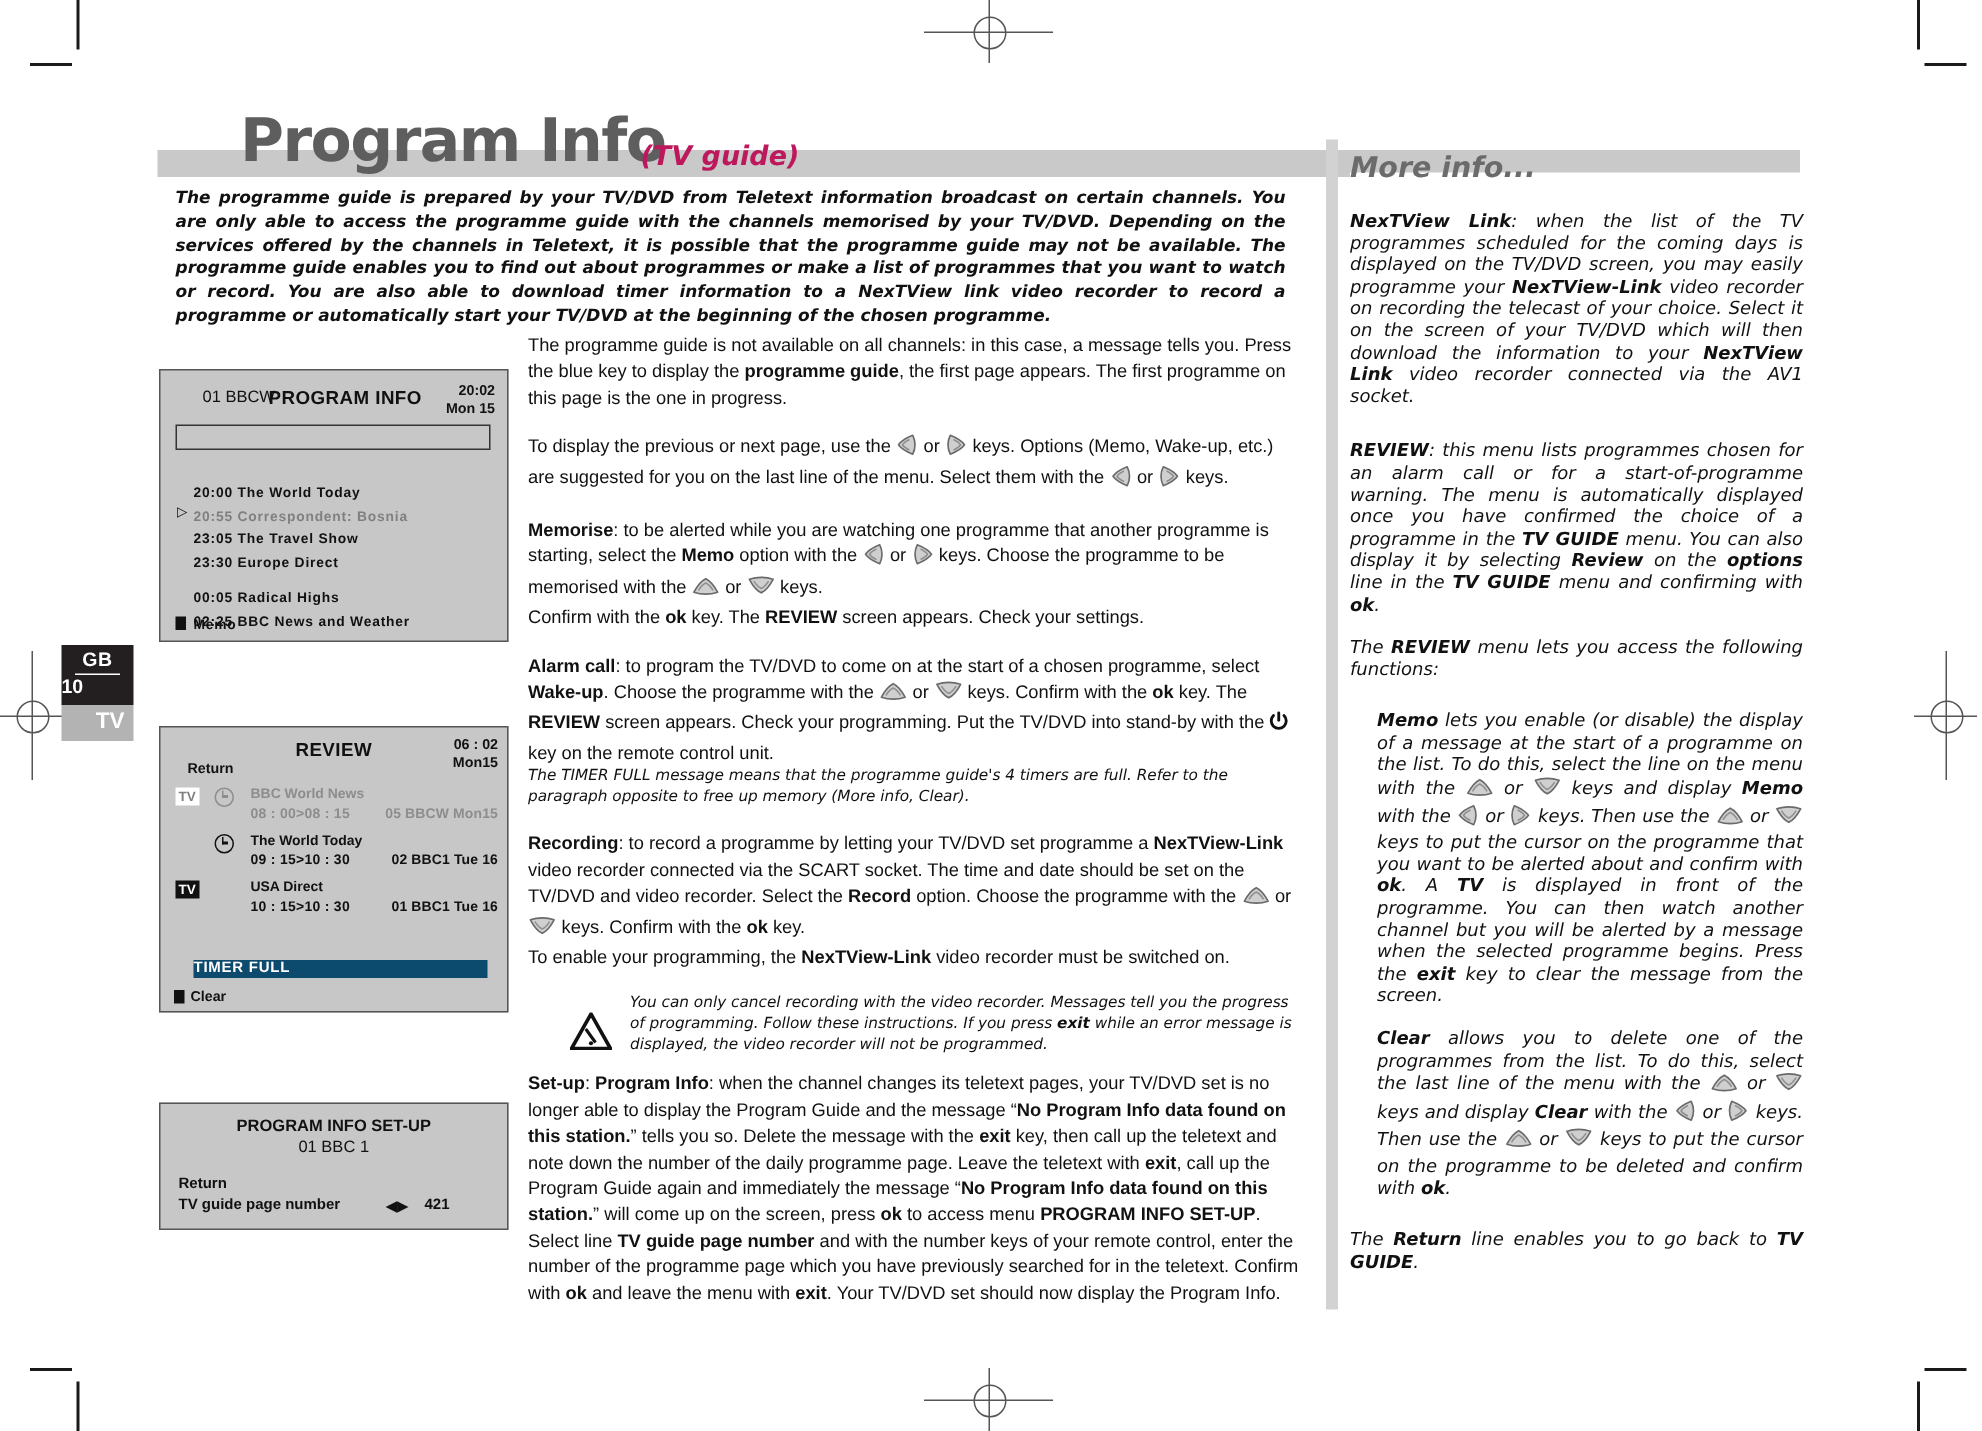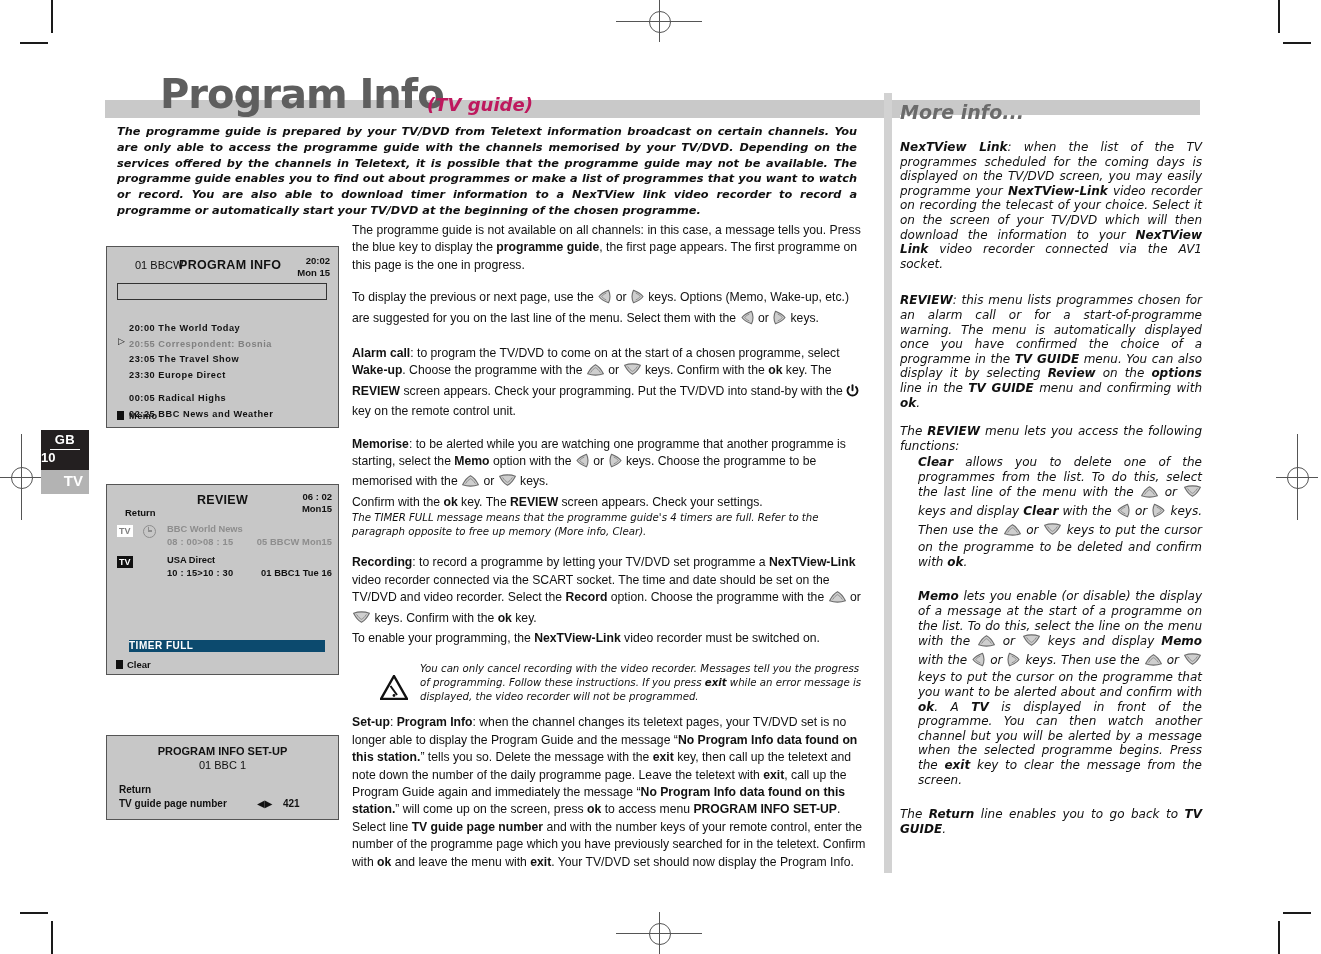--- a/index.html
+++ b/index.html
@@ -261,20 +261,29 @@
         <span class="o2-tvbox white">TV</span>
         <span class="o2-clock dim">
           <i></i>
           <b></b>
         </span>
         <span class="o2-name o2-dim">BBC World News</span>
         <span class="o2-times o2-dim">08 : 00&gt;08 : 15</span>
         <span class="o2-chan o2-dim">05 BBCW Mon15</span>
       </div>
       <div class="o2-row">
+        <span class="o2-clock">
+          <i></i>
+          <b></b>
+        </span>
+        <span class="o2-name">The World Today</span>
+        <span class="o2-times">09 : 15&gt;10 : 30</span>
+        <span class="o2-chan">02 BBC1  Tue 16</span>
+      </div>
+      <div class="o2-row">
         <span class="o2-tvbox black">TV</span>
         <span class="o2-name">USA Direct</span>
         <span class="o2-times">10 : 15&gt;10 : 30</span>
         <span class="o2-chan">01 BBC1  Tue 16</span>
       </div>
     </div>
   <div class="o2-timerfull">TIMER FULL</div>
   <div class="o2-clear-sq"></div>
   <div class="o2-clear">Clear</div>
 </div>
@@ -312,59 +321,59 @@
           </g>
         </svg></span><span> or </span><span class="keyicon" id="k4"><svg width="15" height="15" viewBox="0 0 15 15">
           <g transform="translate(15,0) scale(-1,1)">
             <path d="M11.5 1.2 C6.5 3.2 3.2 5.8 2.0 7.5 C3.2 9.2 6.5 11.8 11.5 13.8 C12.6 11.6 13.0 9.6 13.0 7.5 C13.0 5.4 12.6 3.4 11.5 1.2 Z" fill="#cfcfcf" stroke="#6a6a6a" stroke-width="1.1" stroke-linejoin="round"></path>
             <path d="M9.3 4.0 C6.9 5.2 5.3 6.5 4.7 7.5 C5.3 8.5 6.9 9.8 9.3 11.0" fill="none" stroke="#8e8e8e" stroke-width="1.0"></path>
           </g>
         </svg></span><span> keys.</span>
   </p>
 
   <p>
+    <b>Memorise</b><span>: to be alerted while you are watching one programme that another programme is starting, select the </span><b>Memo</b><span> option with the </span><span class="keyicon" id="k5"><svg width="15" height="15" viewBox="0 0 15 15">
+          <g>
+            <path d="M11.5 1.2 C6.5 3.2 3.2 5.8 2.0 7.5 C3.2 9.2 6.5 11.8 11.5 13.8 C12.6 11.6 13.0 9.6 13.0 7.5 C13.0 5.4 12.6 3.4 11.5 1.2 Z" fill="#cfcfcf" stroke="#6a6a6a" stroke-width="1.1" stroke-linejoin="round"></path>
+            <path d="M9.3 4.0 C6.9 5.2 5.3 6.5 4.7 7.5 C5.3 8.5 6.9 9.8 9.3 11.0" fill="none" stroke="#8e8e8e" stroke-width="1.0"></path>
+          </g>
+        </svg></span><span> or </span><span class="keyicon" id="k6"><svg width="15" height="15" viewBox="0 0 15 15">
+          <g transform="translate(15,0) scale(-1,1)">
+            <path d="M11.5 1.2 C6.5 3.2 3.2 5.8 2.0 7.5 C3.2 9.2 6.5 11.8 11.5 13.8 C12.6 11.6 13.0 9.6 13.0 7.5 C13.0 5.4 12.6 3.4 11.5 1.2 Z" fill="#cfcfcf" stroke="#6a6a6a" stroke-width="1.1" stroke-linejoin="round"></path>
+            <path d="M9.3 4.0 C6.9 5.2 5.3 6.5 4.7 7.5 C5.3 8.5 6.9 9.8 9.3 11.0" fill="none" stroke="#8e8e8e" stroke-width="1.0"></path>
+          </g>
+        </svg></span><span> keys. Choose the programme to be memorised with the </span><span class="keyicon" id="k7"><svg width="19" height="15" viewBox="0 0 19 15">
+          <g>
+            <path d="M1.6 11.8 C4.2 6.8 7.0 4.0 9.5 2.8 C12.0 4.0 14.8 6.8 17.4 11.8 C14.8 12.7 12.2 13.1 9.5 13.1 C6.8 13.1 4.2 12.7 1.6 11.8 Z" fill="#cfcfcf" stroke="#6a6a6a" stroke-width="1.1" stroke-linejoin="round"></path>
+            <path d="M4.6 10.6 C6.3 7.9 7.9 6.4 9.5 5.7 C11.1 6.4 12.7 7.9 14.4 10.6" fill="none" stroke="#8e8e8e" stroke-width="1.0"></path>
+          </g>
+        </svg></span><span> or </span><span class="keyicon" id="k8"><svg width="19" height="15" viewBox="0 0 19 15">
+          <g transform="translate(0,15) scale(1,-1)">
+            <path d="M1.6 11.8 C4.2 6.8 7.0 4.0 9.5 2.8 C12.0 4.0 14.8 6.8 17.4 11.8 C14.8 12.7 12.2 13.1 9.5 13.1 C6.8 13.1 4.2 12.7 1.6 11.8 Z" fill="#cfcfcf" stroke="#6a6a6a" stroke-width="1.1" stroke-linejoin="round"></path>
+            <path d="M4.6 10.6 C6.3 7.9 7.9 6.4 9.5 5.7 C11.1 6.4 12.7 7.9 14.4 10.6" fill="none" stroke="#8e8e8e" stroke-width="1.0"></path>
+          </g>
+        </svg></span><span> keys.</span><br>
+    <span>Confirm with the </span><b>ok</b><span> key. The </span><b>REVIEW</b><span> screen appears. Check your settings.</span>
+  </p>
+
+  <p>
     <b>Alarm call</b><span>: to program the TV/DVD to come on at the start of a chosen programme, select </span><b>Wake-up</b><span>. Choose the programme with the </span><span class="keyicon" id="k9"><svg width="19" height="15" viewBox="0 0 19 15">
           <g>
             <path d="M1.6 11.8 C4.2 6.8 7.0 4.0 9.5 2.8 C12.0 4.0 14.8 6.8 17.4 11.8 C14.8 12.7 12.2 13.1 9.5 13.1 C6.8 13.1 4.2 12.7 1.6 11.8 Z" fill="#cfcfcf" stroke="#6a6a6a" stroke-width="1.1" stroke-linejoin="round"></path>
             <path d="M4.6 10.6 C6.3 7.9 7.9 6.4 9.5 5.7 C11.1 6.4 12.7 7.9 14.4 10.6" fill="none" stroke="#8e8e8e" stroke-width="1.0"></path>
           </g>
         </svg></span><span> or </span><span class="keyicon" id="k10"><svg width="19" height="15" viewBox="0 0 19 15">
           <g transform="translate(0,15) scale(1,-1)">
             <path d="M1.6 11.8 C4.2 6.8 7.0 4.0 9.5 2.8 C12.0 4.0 14.8 6.8 17.4 11.8 C14.8 12.7 12.2 13.1 9.5 13.1 C6.8 13.1 4.2 12.7 1.6 11.8 Z" fill="#cfcfcf" stroke="#6a6a6a" stroke-width="1.1" stroke-linejoin="round"></path>
             <path d="M4.6 10.6 C6.3 7.9 7.9 6.4 9.5 5.7 C11.1 6.4 12.7 7.9 14.4 10.6" fill="none" stroke="#8e8e8e" stroke-width="1.0"></path>
           </g>
         </svg></span><span> keys. Confirm with the </span><b>ok</b><span> key. The </span><b>REVIEW</b><span> screen appears. Check your programming. Put the TV/DVD into stand-by with the </span><span class="keyicon" id="k11"><svg width="13" height="14" viewBox="0 0 13 14">
           <path d="M6.5 1.2 V6.2" stroke="#111" stroke-width="1.9" stroke-linecap="round" fill="none"></path>
           <path d="M3.0 3.0 A5 5 0 1 0 10.0 3.0" stroke="#111" stroke-width="1.9" fill="none" stroke-linecap="round"></path>
         </svg></span><span> key on the remote control unit.</span>
-  </p>
-
-  <p>
-    <b>Memorise</b><span>: to be alerted while you are watching one programme that another programme is starting, select the </span><b>Memo</b><span> option with the </span><span class="keyicon" id="k5"><svg width="15" height="15" viewBox="0 0 15 15">
-          <g>
-            <path d="M11.5 1.2 C6.5 3.2 3.2 5.8 2.0 7.5 C3.2 9.2 6.5 11.8 11.5 13.8 C12.6 11.6 13.0 9.6 13.0 7.5 C13.0 5.4 12.6 3.4 11.5 1.2 Z" fill="#cfcfcf" stroke="#6a6a6a" stroke-width="1.1" stroke-linejoin="round"></path>
-            <path d="M9.3 4.0 C6.9 5.2 5.3 6.5 4.7 7.5 C5.3 8.5 6.9 9.8 9.3 11.0" fill="none" stroke="#8e8e8e" stroke-width="1.0"></path>
-          </g>
-        </svg></span><span> or </span><span class="keyicon" id="k6"><svg width="15" height="15" viewBox="0 0 15 15">
-          <g transform="translate(15,0) scale(-1,1)">
-            <path d="M11.5 1.2 C6.5 3.2 3.2 5.8 2.0 7.5 C3.2 9.2 6.5 11.8 11.5 13.8 C12.6 11.6 13.0 9.6 13.0 7.5 C13.0 5.4 12.6 3.4 11.5 1.2 Z" fill="#cfcfcf" stroke="#6a6a6a" stroke-width="1.1" stroke-linejoin="round"></path>
-            <path d="M9.3 4.0 C6.9 5.2 5.3 6.5 4.7 7.5 C5.3 8.5 6.9 9.8 9.3 11.0" fill="none" stroke="#8e8e8e" stroke-width="1.0"></path>
-          </g>
-        </svg></span><span> keys. Choose the programme to be memorised with the </span><span class="keyicon" id="k7"><svg width="19" height="15" viewBox="0 0 19 15">
-          <g>
-            <path d="M1.6 11.8 C4.2 6.8 7.0 4.0 9.5 2.8 C12.0 4.0 14.8 6.8 17.4 11.8 C14.8 12.7 12.2 13.1 9.5 13.1 C6.8 13.1 4.2 12.7 1.6 11.8 Z" fill="#cfcfcf" stroke="#6a6a6a" stroke-width="1.1" stroke-linejoin="round"></path>
-            <path d="M4.6 10.6 C6.3 7.9 7.9 6.4 9.5 5.7 C11.1 6.4 12.7 7.9 14.4 10.6" fill="none" stroke="#8e8e8e" stroke-width="1.0"></path>
-          </g>
-        </svg></span><span> or </span><span class="keyicon" id="k8"><svg width="19" height="15" viewBox="0 0 19 15">
-          <g transform="translate(0,15) scale(1,-1)">
-            <path d="M1.6 11.8 C4.2 6.8 7.0 4.0 9.5 2.8 C12.0 4.0 14.8 6.8 17.4 11.8 C14.8 12.7 12.2 13.1 9.5 13.1 C6.8 13.1 4.2 12.7 1.6 11.8 Z" fill="#cfcfcf" stroke="#6a6a6a" stroke-width="1.1" stroke-linejoin="round"></path>
-            <path d="M4.6 10.6 C6.3 7.9 7.9 6.4 9.5 5.7 C11.1 6.4 12.7 7.9 14.4 10.6" fill="none" stroke="#8e8e8e" stroke-width="1.0"></path>
-          </g>
-        </svg></span><span> keys.</span><br>
-    <span>Confirm with the </span><b>ok</b><span> key. The </span><b>REVIEW</b><span> screen appears. Check your settings.</span>
   </p>
   <p class="note" style="margin-top:-15px;">The TIMER FULL message means that the programme guide's 4 timers are full. Refer to the paragraph opposite to free up memory (More info, Clear).</p>
 
   <p>
     <b>Recording</b><span>: to record a programme by letting your TV/DVD set programme a </span><b>NexTView-Link</b><span> video recorder connected via the SCART socket. The time and date should be set on the TV/DVD and video recorder. Select the </span><b>Record</b><span> option.  Choose the programme with the </span><span class="keyicon" id="k12"><svg width="19" height="15" viewBox="0 0 19 15">
           <g>
             <path d="M1.6 11.8 C4.2 6.8 7.0 4.0 9.5 2.8 C12.0 4.0 14.8 6.8 17.4 11.8 C14.8 12.7 12.2 13.1 9.5 13.1 C6.8 13.1 4.2 12.7 1.6 11.8 Z" fill="#cfcfcf" stroke="#6a6a6a" stroke-width="1.1" stroke-linejoin="round"></path>
             <path d="M4.6 10.6 C6.3 7.9 7.9 6.4 9.5 5.7 C11.1 6.4 12.7 7.9 14.4 10.6" fill="none" stroke="#8e8e8e" stroke-width="1.0"></path>
           </g>
         </svg></span><span> or </span><span class="keyicon" id="k13"><svg width="19" height="15" viewBox="0 0 19 15">
@@ -403,20 +412,54 @@
   </p>
 
   <p style="margin-top:22px;">
     <b>REVIEW</b><span>: this menu lists programmes chosen for an alarm call or for a start-of-programme warning. The menu is automatically displayed once you have confirmed the choice of a programme in the </span><b>TV GUIDE</b><span> menu. You can also display it by selecting </span><b>Review</b><span> on the </span><b>options</b><span> line in the </span><b>TV GUIDE</b><span> menu and confirming with </span><b>ok</b><span>.</span>
   </p>
 
   <p style="margin-bottom:2px;">
     <span>The </span><b>REVIEW</b><span> menu lets you access the following functions:</span>
   </p>
 
+  <p class="side-indent" style="margin-top:20px;">
+    <b>Memo</b><span> lets you enable (or disable) the display of a message at the start of a programme on the list. To do this, select the line on the menu with the </span><span class="keyicon" id="s7"><svg width="19" height="15" viewBox="0 0 19 15">
+          <g>
+            <path d="M1.6 11.8 C4.2 6.8 7.0 4.0 9.5 2.8 C12.0 4.0 14.8 6.8 17.4 11.8 C14.8 12.7 12.2 13.1 9.5 13.1 C6.8 13.1 4.2 12.7 1.6 11.8 Z" fill="#cfcfcf" stroke="#6a6a6a" stroke-width="1.1" stroke-linejoin="round"></path>
+            <path d="M4.6 10.6 C6.3 7.9 7.9 6.4 9.5 5.7 C11.1 6.4 12.7 7.9 14.4 10.6" fill="none" stroke="#8e8e8e" stroke-width="1.0"></path>
+          </g>
+        </svg></span><span> or </span><span class="keyicon" id="s8"><svg width="19" height="15" viewBox="0 0 19 15">
+          <g transform="translate(0,15) scale(1,-1)">
+            <path d="M1.6 11.8 C4.2 6.8 7.0 4.0 9.5 2.8 C12.0 4.0 14.8 6.8 17.4 11.8 C14.8 12.7 12.2 13.1 9.5 13.1 C6.8 13.1 4.2 12.7 1.6 11.8 Z" fill="#cfcfcf" stroke="#6a6a6a" stroke-width="1.1" stroke-linejoin="round"></path>
+            <path d="M4.6 10.6 C6.3 7.9 7.9 6.4 9.5 5.7 C11.1 6.4 12.7 7.9 14.4 10.6" fill="none" stroke="#8e8e8e" stroke-width="1.0"></path>
+          </g>
+        </svg></span><span> keys and display </span><b>Memo</b><span> with the </span><span class="keyicon" id="s9"><svg width="15" height="15" viewBox="0 0 15 15">
+          <g>
+            <path d="M11.5 1.2 C6.5 3.2 3.2 5.8 2.0 7.5 C3.2 9.2 6.5 11.8 11.5 13.8 C12.6 11.6 13.0 9.6 13.0 7.5 C13.0 5.4 12.6 3.4 11.5 1.2 Z" fill="#cfcfcf" stroke="#6a6a6a" stroke-width="1.1" stroke-linejoin="round"></path>
+            <path d="M9.3 4.0 C6.9 5.2 5.3 6.5 4.7 7.5 C5.3 8.5 6.9 9.8 9.3 11.0" fill="none" stroke="#8e8e8e" stroke-width="1.0"></path>
+          </g>
+        </svg></span><span> or </span><span class="keyicon" id="s10"><svg width="15" height="15" viewBox="0 0 15 15">
+          <g transform="translate(15,0) scale(-1,1)">
+            <path d="M11.5 1.2 C6.5 3.2 3.2 5.8 2.0 7.5 C3.2 9.2 6.5 11.8 11.5 13.8 C12.6 11.6 13.0 9.6 13.0 7.5 C13.0 5.4 12.6 3.4 11.5 1.2 Z" fill="#cfcfcf" stroke="#6a6a6a" stroke-width="1.1" stroke-linejoin="round"></path>
+            <path d="M9.3 4.0 C6.9 5.2 5.3 6.5 4.7 7.5 C5.3 8.5 6.9 9.8 9.3 11.0" fill="none" stroke="#8e8e8e" stroke-width="1.0"></path>
+          </g>
+        </svg></span><span> keys. Then use the </span><span class="keyicon" id="s11"><svg width="19" height="15" viewBox="0 0 19 15">
+          <g>
+            <path d="M1.6 11.8 C4.2 6.8 7.0 4.0 9.5 2.8 C12.0 4.0 14.8 6.8 17.4 11.8 C14.8 12.7 12.2 13.1 9.5 13.1 C6.8 13.1 4.2 12.7 1.6 11.8 Z" fill="#cfcfcf" stroke="#6a6a6a" stroke-width="1.1" stroke-linejoin="round"></path>
+            <path d="M4.6 10.6 C6.3 7.9 7.9 6.4 9.5 5.7 C11.1 6.4 12.7 7.9 14.4 10.6" fill="none" stroke="#8e8e8e" stroke-width="1.0"></path>
+          </g>
+        </svg></span><span> or </span><span class="keyicon" id="s12"><svg width="19" height="15" viewBox="0 0 19 15">
+          <g transform="translate(0,15) scale(1,-1)">
+            <path d="M1.6 11.8 C4.2 6.8 7.0 4.0 9.5 2.8 C12.0 4.0 14.8 6.8 17.4 11.8 C14.8 12.7 12.2 13.1 9.5 13.1 C6.8 13.1 4.2 12.7 1.6 11.8 Z" fill="#cfcfcf" stroke="#6a6a6a" stroke-width="1.1" stroke-linejoin="round"></path>
+            <path d="M4.6 10.6 C6.3 7.9 7.9 6.4 9.5 5.7 C11.1 6.4 12.7 7.9 14.4 10.6" fill="none" stroke="#8e8e8e" stroke-width="1.0"></path>
+          </g>
+        </svg></span><span> keys to put the cursor on the programme that you want to be alerted about and confirm with </span><b>ok</b><span>. A </span><b>TV</b><span> is displayed in front of the programme. You can then watch another channel but you will be alerted by a message when the selected programme begins. Press the </span><b>exit</b><span> key to clear the message from the screen.</span>
+  </p>
+
   <p class="side-indent">
     <b>Clear</b><span> allows you to delete one of the programmes from the list. To do this, select the last line of the menu with the </span><span class="keyicon" id="s1"><svg width="19" height="15" viewBox="0 0 19 15">
           <g>
             <path d="M1.6 11.8 C4.2 6.8 7.0 4.0 9.5 2.8 C12.0 4.0 14.8 6.8 17.4 11.8 C14.8 12.7 12.2 13.1 9.5 13.1 C6.8 13.1 4.2 12.7 1.6 11.8 Z" fill="#cfcfcf" stroke="#6a6a6a" stroke-width="1.1" stroke-linejoin="round"></path>
             <path d="M4.6 10.6 C6.3 7.9 7.9 6.4 9.5 5.7 C11.1 6.4 12.7 7.9 14.4 10.6" fill="none" stroke="#8e8e8e" stroke-width="1.0"></path>
           </g>
         </svg></span><span> or </span><span class="keyicon" id="s2"><svg width="19" height="15" viewBox="0 0 19 15">
           <g transform="translate(0,15) scale(1,-1)">
             <path d="M1.6 11.8 C4.2 6.8 7.0 4.0 9.5 2.8 C12.0 4.0 14.8 6.8 17.4 11.8 C14.8 12.7 12.2 13.1 9.5 13.1 C6.8 13.1 4.2 12.7 1.6 11.8 Z" fill="#cfcfcf" stroke="#6a6a6a" stroke-width="1.1" stroke-linejoin="round"></path>
             <path d="M4.6 10.6 C6.3 7.9 7.9 6.4 9.5 5.7 C11.1 6.4 12.7 7.9 14.4 10.6" fill="none" stroke="#8e8e8e" stroke-width="1.0"></path>
@@ -437,50 +480,16 @@
             <path d="M4.6 10.6 C6.3 7.9 7.9 6.4 9.5 5.7 C11.1 6.4 12.7 7.9 14.4 10.6" fill="none" stroke="#8e8e8e" stroke-width="1.0"></path>
           </g>
         </svg></span><span> or </span><span class="keyicon" id="s6"><svg width="19" height="15" viewBox="0 0 19 15">
           <g transform="translate(0,15) scale(1,-1)">
             <path d="M1.6 11.8 C4.2 6.8 7.0 4.0 9.5 2.8 C12.0 4.0 14.8 6.8 17.4 11.8 C14.8 12.7 12.2 13.1 9.5 13.1 C6.8 13.1 4.2 12.7 1.6 11.8 Z" fill="#cfcfcf" stroke="#6a6a6a" stroke-width="1.1" stroke-linejoin="round"></path>
             <path d="M4.6 10.6 C6.3 7.9 7.9 6.4 9.5 5.7 C11.1 6.4 12.7 7.9 14.4 10.6" fill="none" stroke="#8e8e8e" stroke-width="1.0"></path>
           </g>
         </svg></span><span>  keys to put the cursor on the programme to be deleted and confirm with </span><b>ok</b><span>.</span>
   </p>
 
-  <p class="side-indent" style="margin-top:20px;">
-    <b>Memo</b><span> lets you enable (or disable) the display of a message at the start of a programme on the list. To do this, select the line on the menu with the </span><span class="keyicon" id="s7"><svg width="19" height="15" viewBox="0 0 19 15">
-          <g>
-            <path d="M1.6 11.8 C4.2 6.8 7.0 4.0 9.5 2.8 C12.0 4.0 14.8 6.8 17.4 11.8 C14.8 12.7 12.2 13.1 9.5 13.1 C6.8 13.1 4.2 12.7 1.6 11.8 Z" fill="#cfcfcf" stroke="#6a6a6a" stroke-width="1.1" stroke-linejoin="round"></path>
-            <path d="M4.6 10.6 C6.3 7.9 7.9 6.4 9.5 5.7 C11.1 6.4 12.7 7.9 14.4 10.6" fill="none" stroke="#8e8e8e" stroke-width="1.0"></path>
-          </g>
-        </svg></span><span> or </span><span class="keyicon" id="s8"><svg width="19" height="15" viewBox="0 0 19 15">
-          <g transform="translate(0,15) scale(1,-1)">
-            <path d="M1.6 11.8 C4.2 6.8 7.0 4.0 9.5 2.8 C12.0 4.0 14.8 6.8 17.4 11.8 C14.8 12.7 12.2 13.1 9.5 13.1 C6.8 13.1 4.2 12.7 1.6 11.8 Z" fill="#cfcfcf" stroke="#6a6a6a" stroke-width="1.1" stroke-linejoin="round"></path>
-            <path d="M4.6 10.6 C6.3 7.9 7.9 6.4 9.5 5.7 C11.1 6.4 12.7 7.9 14.4 10.6" fill="none" stroke="#8e8e8e" stroke-width="1.0"></path>
-          </g>
-        </svg></span><span> keys and display </span><b>Memo</b><span> with the </span><span class="keyicon" id="s9"><svg width="15" height="15" viewBox="0 0 15 15">
-          <g>
-            <path d="M11.5 1.2 C6.5 3.2 3.2 5.8 2.0 7.5 C3.2 9.2 6.5 11.8 11.5 13.8 C12.6 11.6 13.0 9.6 13.0 7.5 C13.0 5.4 12.6 3.4 11.5 1.2 Z" fill="#cfcfcf" stroke="#6a6a6a" stroke-width="1.1" stroke-linejoin="round"></path>
-            <path d="M9.3 4.0 C6.9 5.2 5.3 6.5 4.7 7.5 C5.3 8.5 6.9 9.8 9.3 11.0" fill="none" stroke="#8e8e8e" stroke-width="1.0"></path>
-          </g>
-        </svg></span><span> or </span><span class="keyicon" id="s10"><svg width="15" height="15" viewBox="0 0 15 15">
-          <g transform="translate(15,0) scale(-1,1)">
-            <path d="M11.5 1.2 C6.5 3.2 3.2 5.8 2.0 7.5 C3.2 9.2 6.5 11.8 11.5 13.8 C12.6 11.6 13.0 9.6 13.0 7.5 C13.0 5.4 12.6 3.4 11.5 1.2 Z" fill="#cfcfcf" stroke="#6a6a6a" stroke-width="1.1" stroke-linejoin="round"></path>
-            <path d="M9.3 4.0 C6.9 5.2 5.3 6.5 4.7 7.5 C5.3 8.5 6.9 9.8 9.3 11.0" fill="none" stroke="#8e8e8e" stroke-width="1.0"></path>
-          </g>
-        </svg></span><span> keys. Then use the </span><span class="keyicon" id="s11"><svg width="19" height="15" viewBox="0 0 19 15">
-          <g>
-            <path d="M1.6 11.8 C4.2 6.8 7.0 4.0 9.5 2.8 C12.0 4.0 14.8 6.8 17.4 11.8 C14.8 12.7 12.2 13.1 9.5 13.1 C6.8 13.1 4.2 12.7 1.6 11.8 Z" fill="#cfcfcf" stroke="#6a6a6a" stroke-width="1.1" stroke-linejoin="round"></path>
-            <path d="M4.6 10.6 C6.3 7.9 7.9 6.4 9.5 5.7 C11.1 6.4 12.7 7.9 14.4 10.6" fill="none" stroke="#8e8e8e" stroke-width="1.0"></path>
-          </g>
-        </svg></span><span> or </span><span class="keyicon" id="s12"><svg width="19" height="15" viewBox="0 0 19 15">
-          <g transform="translate(0,15) scale(1,-1)">
-            <path d="M1.6 11.8 C4.2 6.8 7.0 4.0 9.5 2.8 C12.0 4.0 14.8 6.8 17.4 11.8 C14.8 12.7 12.2 13.1 9.5 13.1 C6.8 13.1 4.2 12.7 1.6 11.8 Z" fill="#cfcfcf" stroke="#6a6a6a" stroke-width="1.1" stroke-linejoin="round"></path>
-            <path d="M4.6 10.6 C6.3 7.9 7.9 6.4 9.5 5.7 C11.1 6.4 12.7 7.9 14.4 10.6" fill="none" stroke="#8e8e8e" stroke-width="1.0"></path>
-          </g>
-        </svg></span><span> keys to put the cursor on the programme that you want to be alerted about and confirm with </span><b>ok</b><span>. A </span><b>TV</b><span> is displayed in front of the programme. You can then watch another channel but you will be alerted by a message when the selected programme begins. Press the </span><b>exit</b><span> key to clear the message from the screen.</span>
-  </p>
-
   <p style="margin-top:20px;">
     <span>The </span><b>Return</b><span> line enables you to go back to </span><b>TV GUIDE</b><span>.</span>
   </p>
 </div>
 
 </body></html>

